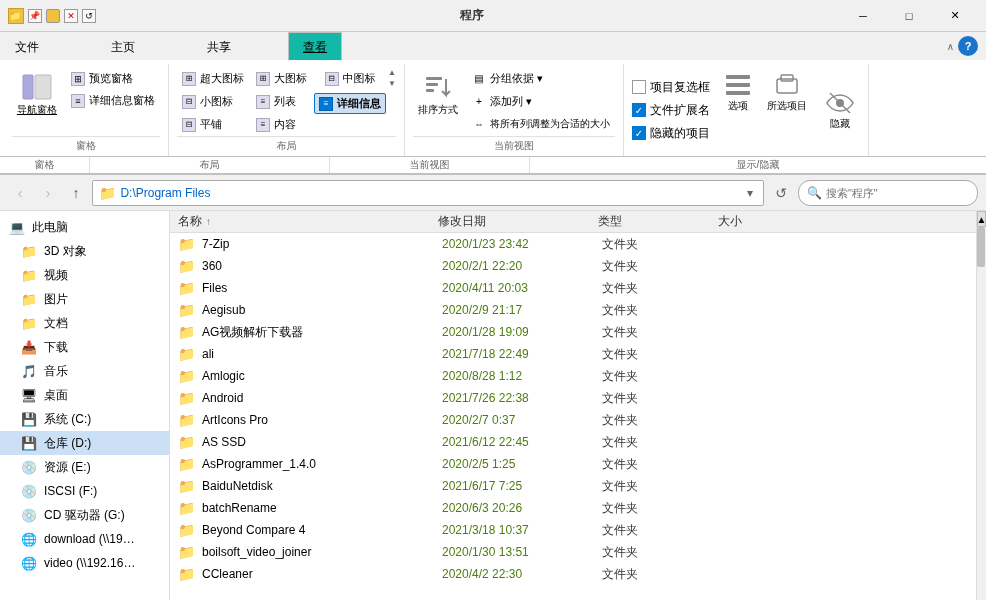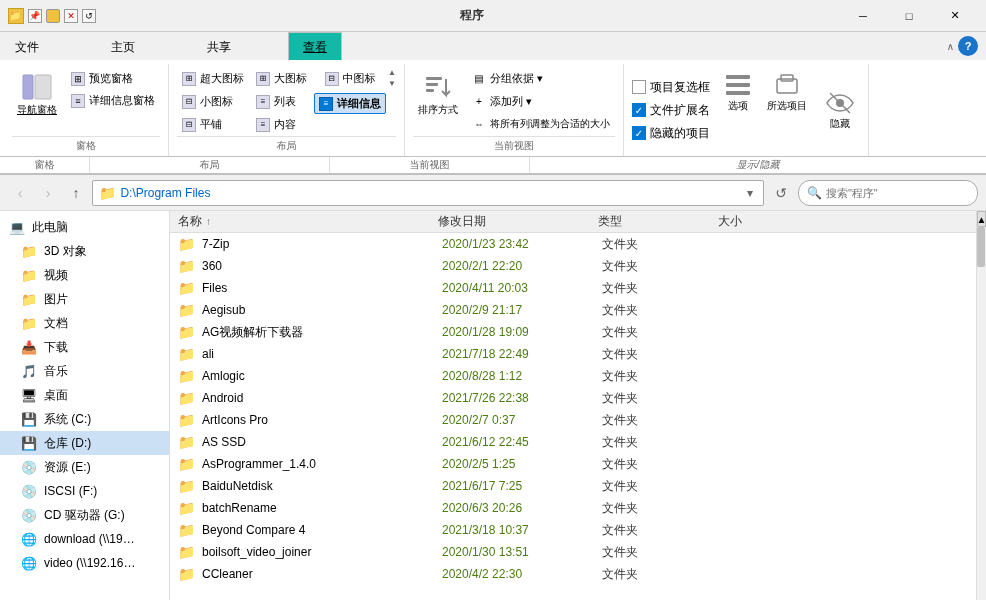--- a/index.html
+++ b/index.html
@@ -268,21 +268,21 @@
       </div>
 
     </div>
 
   </div>
 
   <div style="display:flex;background:#fff;border-bottom:1px solid #c0c0c0;font-size:10px;color:#666;">
     <div style="width:90px;text-align:center;border-right:1px solid #e0e0e0;padding:1px 0;">窗格</div>
     <div style="width:240px;text-align:center;border-right:1px solid #e0e0e0;padding:1px 0;">布局</div>
     <div style="width:200px;text-align:center;border-right:1px solid #e0e0e0;padding:1px 0;">当前视图</div>
-    <div style="flex:1;text-align:center;padding:1px 0;font-style:italic;">显示/隐藏</div>
+    <div style="flex:1;text-align:center;padding:1px 0;">显示/隐藏</div>
   </div>
 </div>
 
 <div class="nav-bar">
   <div class="nav-btn disabled">‹</div>
   <div class="nav-btn disabled">›</div>
   <div class="nav-btn">↑</div>
   <div class="address-bar">
     <span class="address-folder-icon">📁</span>
     <span class="address-text">D:\Program Files</span>

